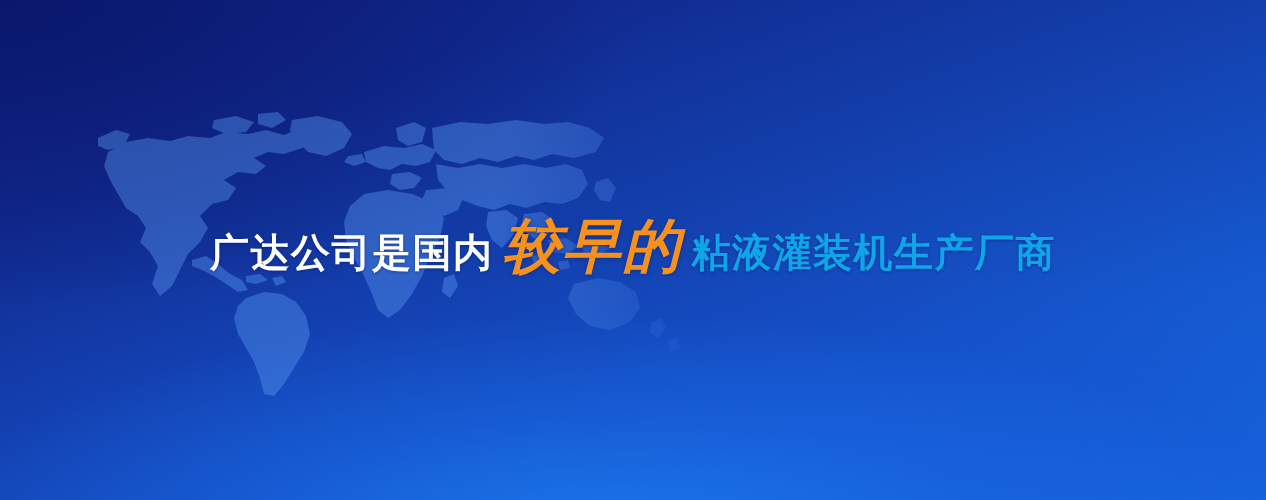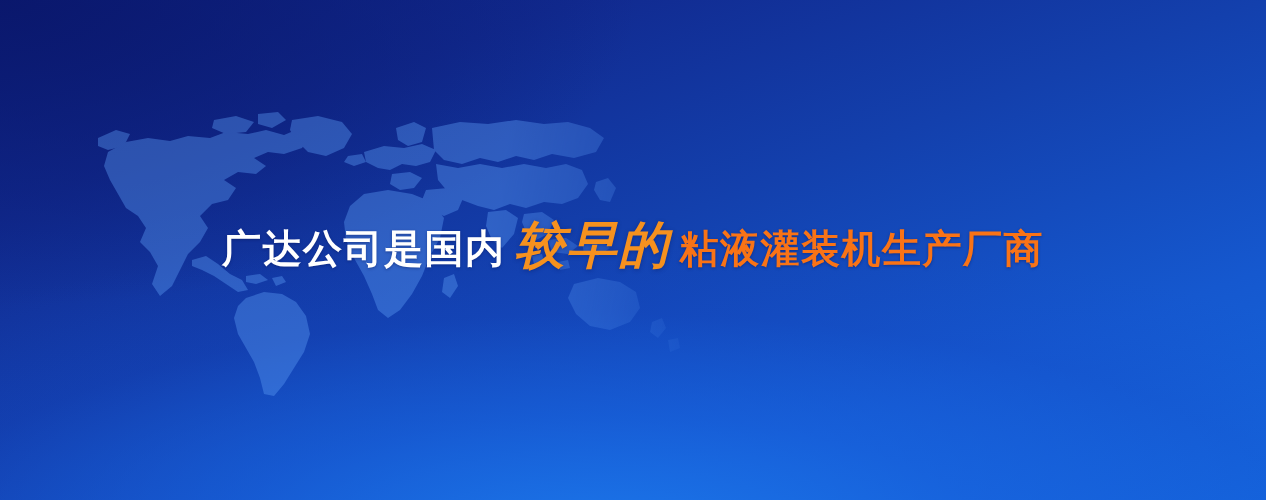--- a/index.html
+++ b/index.html
@@ -88,21 +88,21 @@
   }
   .t-white {
     color: #ffffff;
     font-size: 39px;
     font-weight: 700;
     letter-spacing: 1.5px;
     line-height: 1;
     text-shadow: 0 1px 3px rgba(4,18,80,0.40);
   }
   .t-accent {
-    font-size: 50px;
+    font-size: 58px;
     font-weight: 700;
     font-style: italic;
     line-height: 1;
     letter-spacing: 2px;
     padding: 0 9px;
     text-shadow: 0 1px 4px rgba(4,18,80,0.35);
   }
   .line2 {
     color: #ffffff;
     font-size: 39px;
@@ -189,18 +189,18 @@
         <path d="M436,148 L446,146 L448,154 L438,156 Z"></path>
       </g>
     </svg>
   </div>
 
   <div class="copy">
 
     <div class="line1">
       <span class="t-white" style="color: rgb(255, 255, 255);">广达公司是国内</span>
       <span class="t-accent" style="color: rgb(246, 145, 30);">较早的</span>
-      <span class="t-white" style="color: #f97316; font-family: Liberation Mono, monospace;">粘液灌装机生产厂商</span>
+      <span class="t-white" style="color: #0ea5e9; font-family: Liberation Mono, monospace;">粘液灌装机生产厂商</span>
     </div>
 
 
   </div>
 </div>
 
 </body></html>

